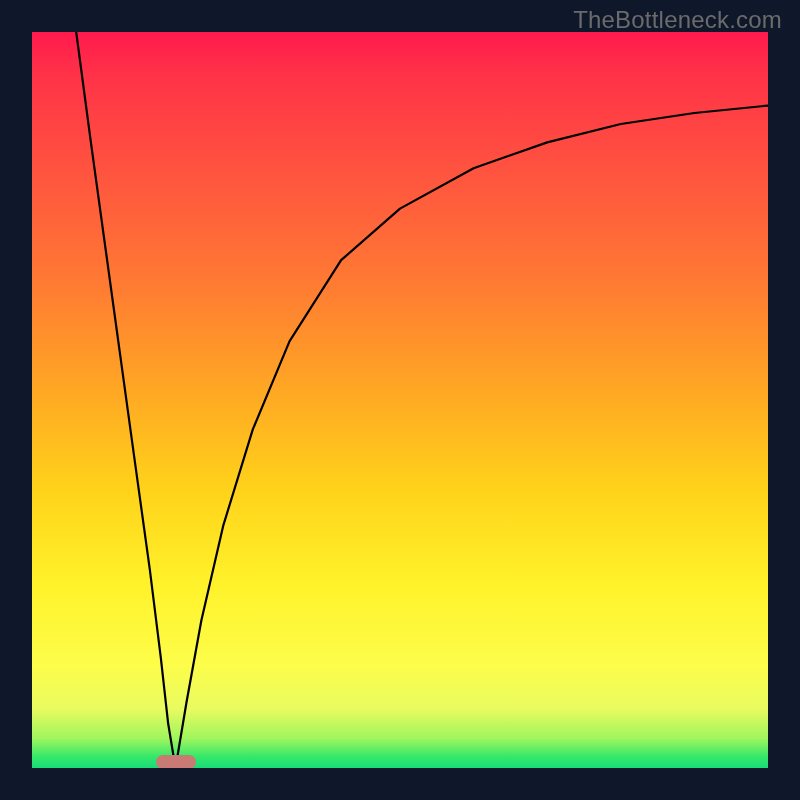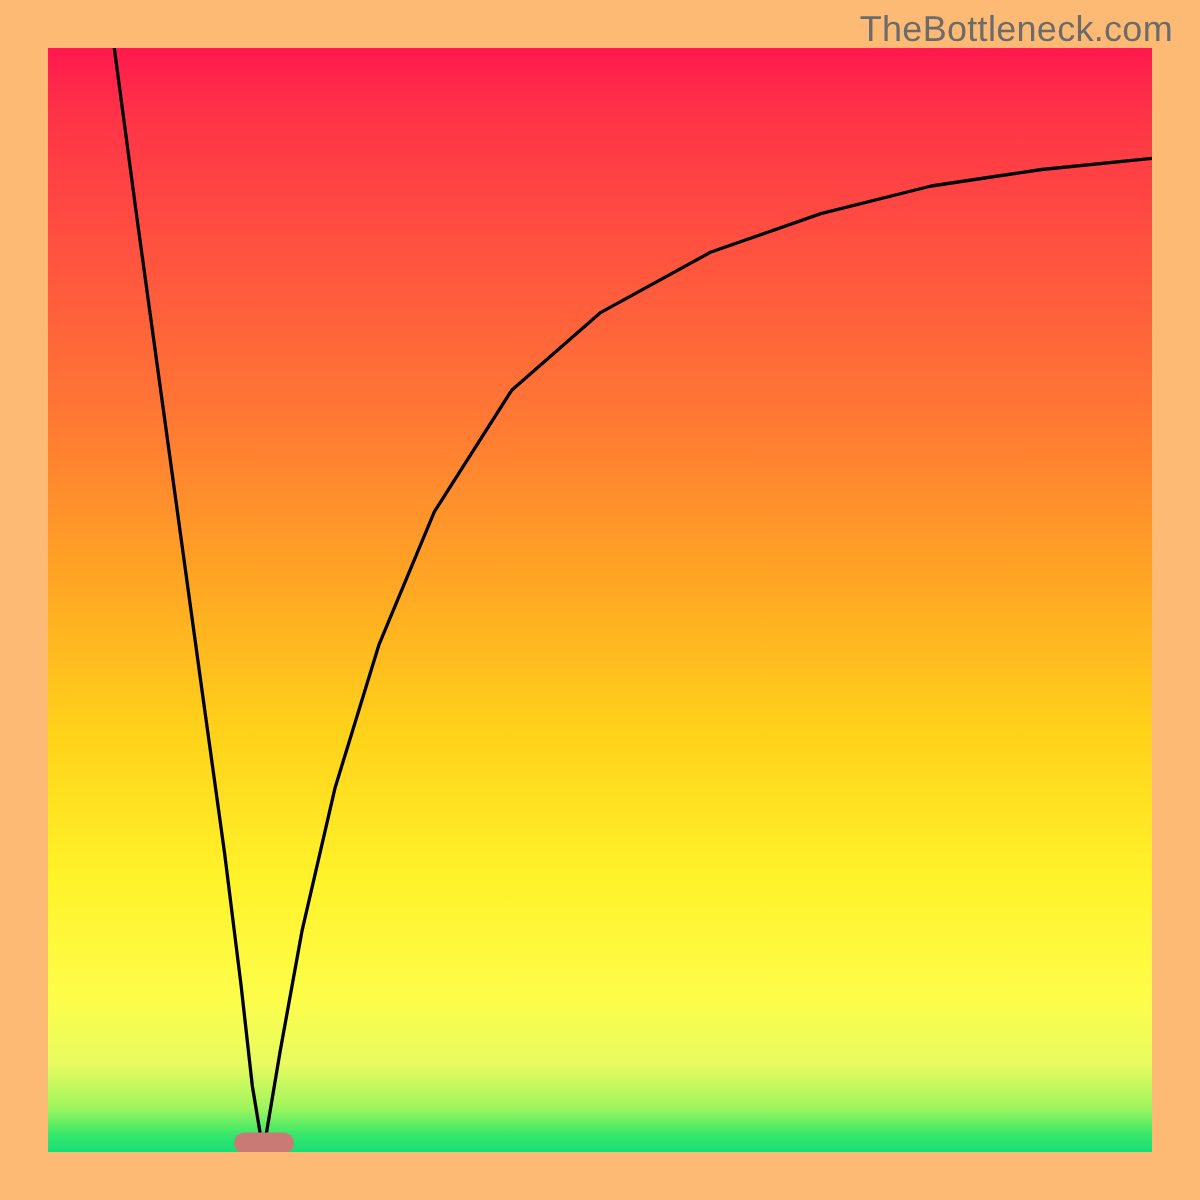--- a/index.html
+++ b/index.html
@@ -10,21 +10,21 @@
     background: #000;
     overflow: hidden;
     font-family: Arial, Helvetica, sans-serif;
   }
   .frame {
     position: absolute;
     top: 0;
     left: 0;
     width: 800px;
     height: 800px;
-    background: #fdba74;
+    background: #0f172a;
   }
   .plot-area {
     position: absolute;
     
     left: 32px;
     top: 32px;
     width: 736px;
     height: 736px;
     overflow: hidden;
   }

